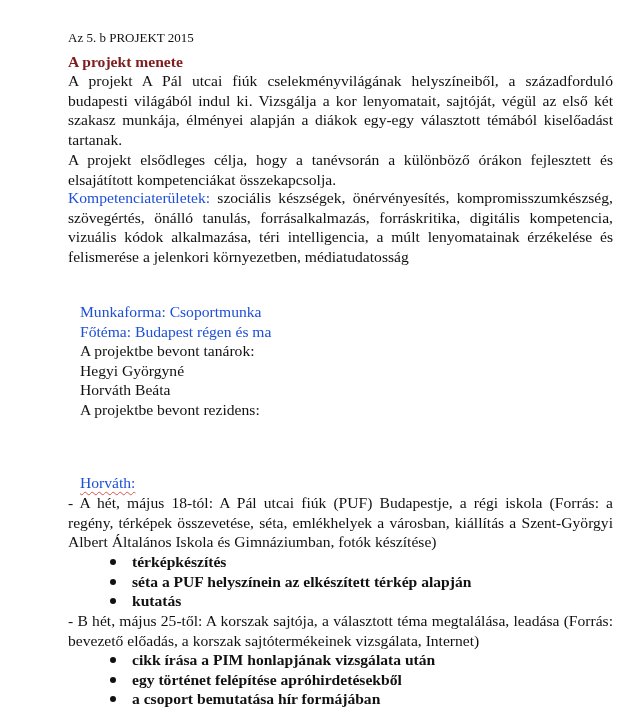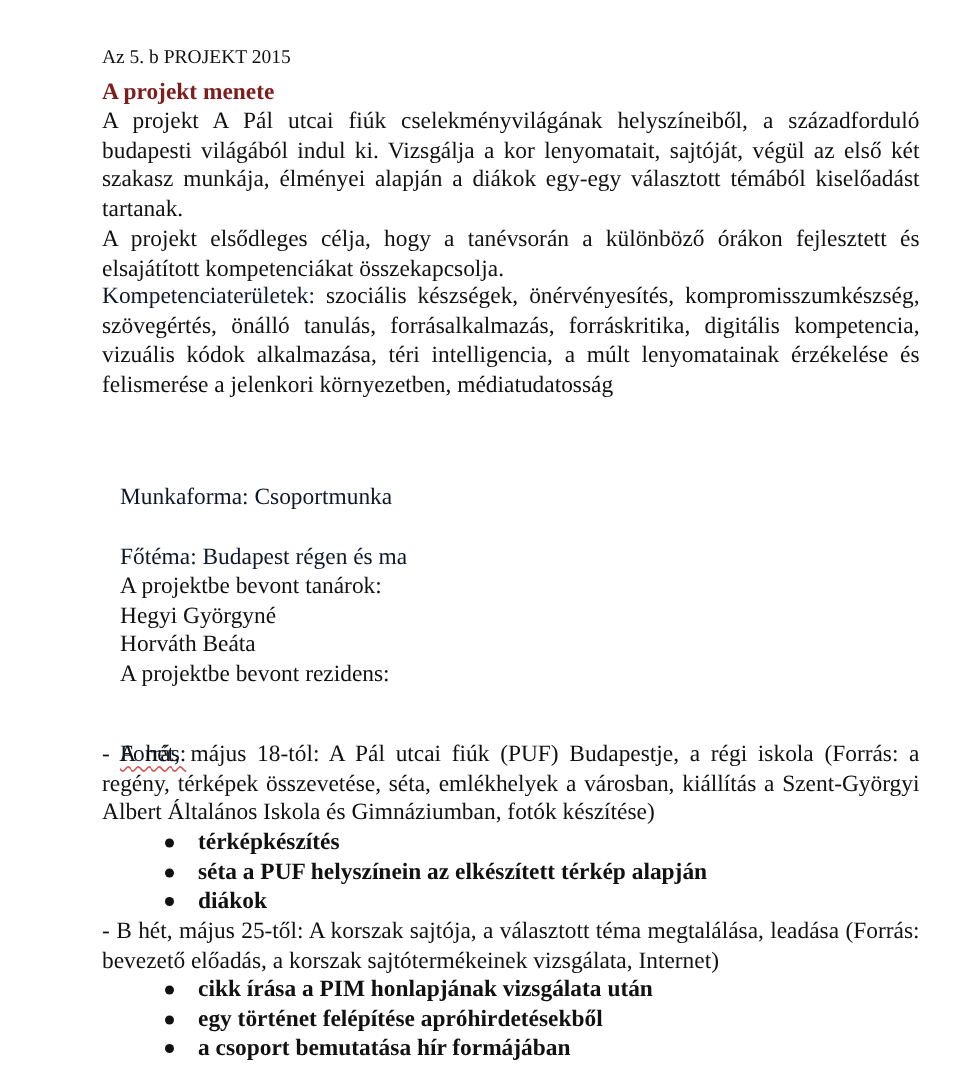--- a/index.html
+++ b/index.html
@@ -37,21 +37,21 @@
       font-weight: bold;
       color: #7f1d1d;
       font-size: 15.6px;
     }
     .block {
       position: absolute;
       left: 0;
       width: 545px;
       text-align: justify;
     }
-    .blue { color: #0f172a; margin-top: 20px; }
+    .blue { color: #1d4ed8; }
     .p1 { top: 71px; }
     .p2 { top: 150px; }
     .p3 { top: 188px; }
     .lines { position: absolute; left: 12px; }
     .l-munka { top: 302px; }
     .line { display: block; white-space: nowrap; height: 19.5px; }
     .spell { text-decoration: underline wavy #d9534f; text-decoration-thickness: 1px; text-underline-offset: 3px; }
     .l-altemak { top: 473px; }
     .a-block { top: 493px; }
     .bullets {
@@ -102,29 +102,29 @@
   <div class="lines l-munka">
     <span class="line blue">Munkaforma: Csoportmunka</span>
     <span class="line blue">Főtéma: Budapest régen és ma</span>
     <span class="line">A projektbe bevont tanárok:</span>
     <span class="line">Hegyi Györgyné</span>
     <span class="line">Horváth Beáta</span>
     <span class="line">A projektbe bevont rezidens:</span>
   </div>
 
   <div class="lines l-altemak">
-    <span class="line blue"><span class="spell">Forrás:</span></span>
+    <span class="line blue"><span class="spell">Horváth:</span></span>
   </div>
 
   <div class="block a-block">- A hét, május 18-tól: A Pál utcai fiúk (PUF) Budapestje, a régi iskola (Forrás: a regény, térképek összevetése, séta, emlékhelyek a városban, kiállítás a Szent-Györgyi Albert Általános Iskola és Gimnáziumban, fotók készítése)</div>
 
   <ul class="bullets bl-a">
     <li><span class="dot"></span><span>térképkészítés</span></li>
     <li><span class="dot"></span><span>séta a PUF helyszínein az elkészített térkép alapján</span></li>
-    <li><span class="dot"></span><span>diákok</span></li>
+    <li><span class="dot"></span><span>kutatás</span></li>
   </ul>
 
   <div class="block b-block">- B hét, május 25-től: A korszak sajtója, a választott téma megtalálása, leadása (Forrás: bevezető előadás, a korszak sajtótermékeinek vizsgálata, Internet)</div>
 
   <ul class="bullets bl-b">
     <li><span class="dot"></span><span>cikk írása a PIM honlapjának vizsgálata után</span></li>
     <li><span class="dot"></span><span>egy történet felépítése apróhirdetésekből</span></li>
     <li><span class="dot"></span><span>a csoport bemutatása hír formájában</span></li>
   </ul>
 

